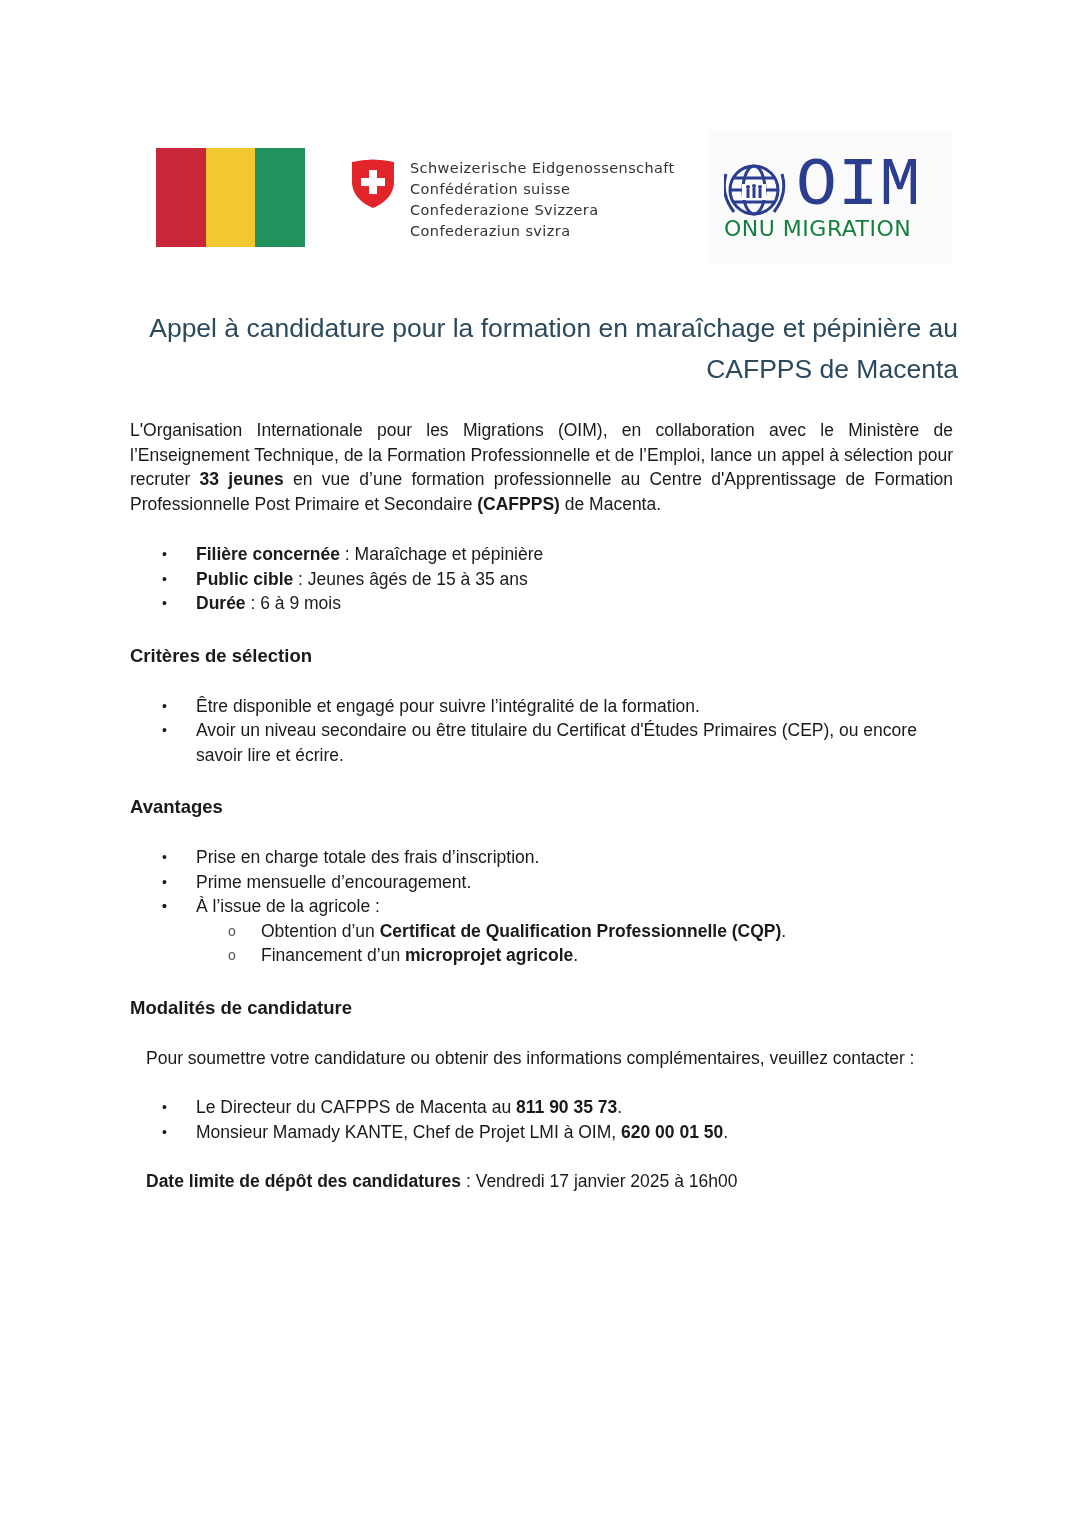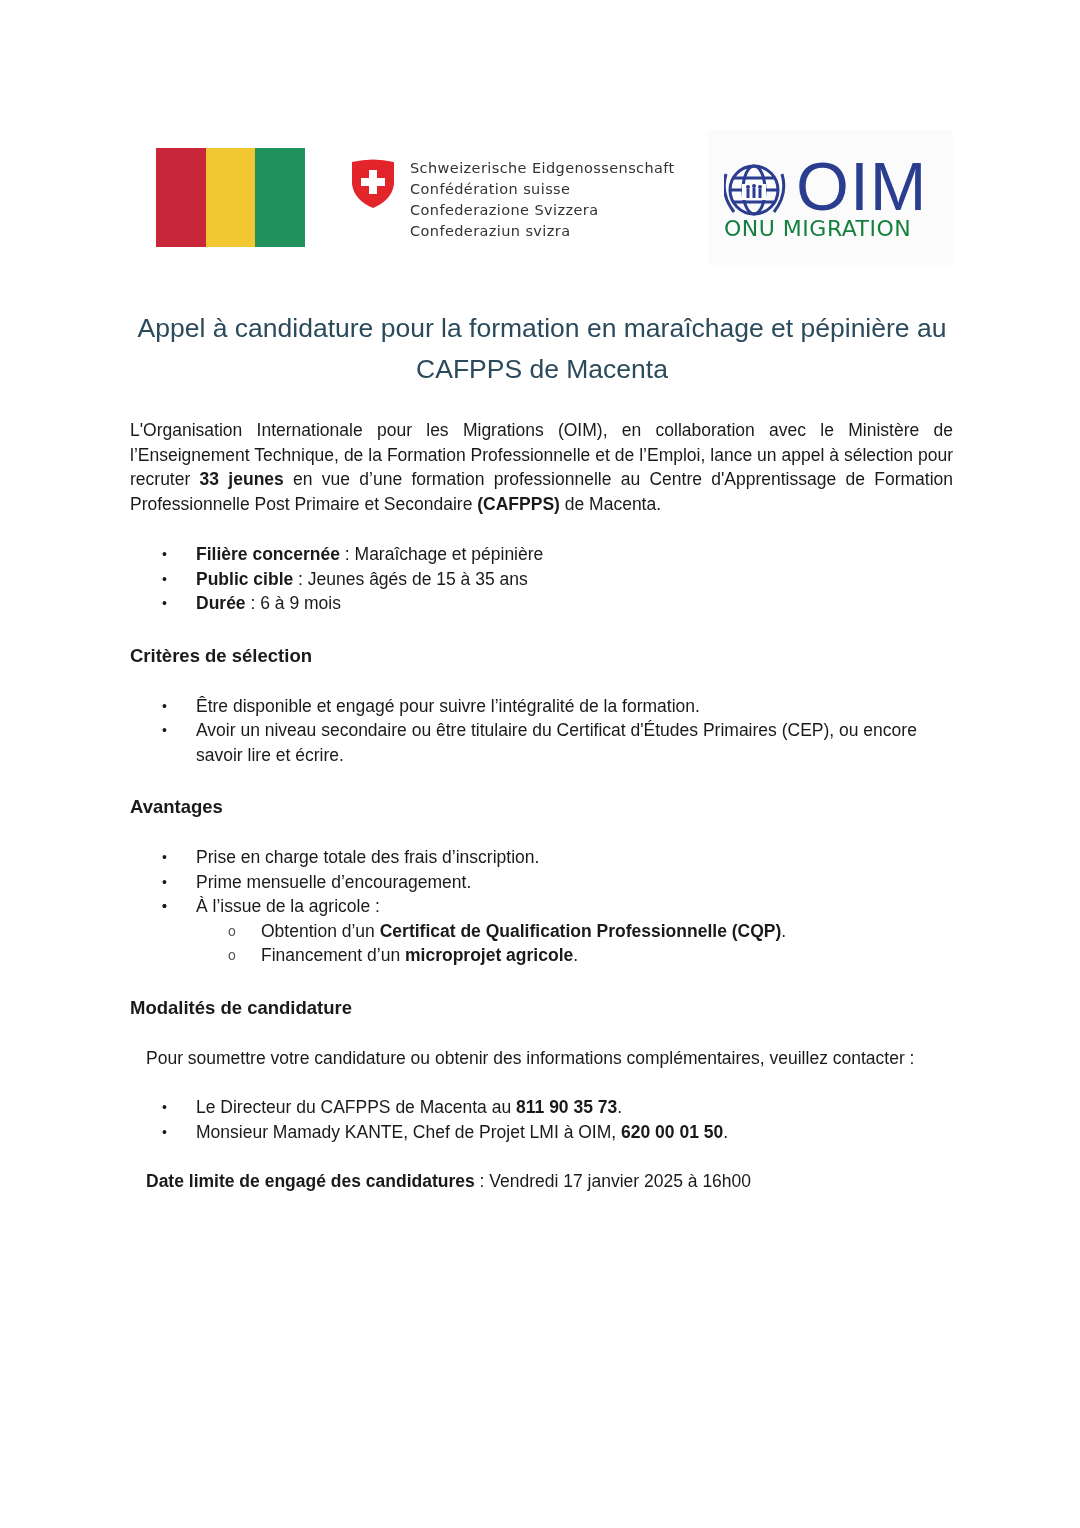--- a/index.html
+++ b/index.html
@@ -9,25 +9,25 @@
   .flag { position: absolute; left: 156px; top: 148px; width: 149px; height: 99px; display: flex; }
   .flag span { flex: 1; display: block; }
   .swiss { position: absolute; left: 350px; top: 158px; }
   .swiss-shield { position: absolute; left: 0; top: 0; width: 46px; height: 52px; }
   .swiss-text { position: absolute; left: 60px; top: 0; width: 300px;
                 font-family: "DejaVu Sans", sans-serif; font-size: 14.5px; line-height: 21px;
                 color: #333; letter-spacing: 0.4px; white-space: nowrap; }
   .oim { position: absolute; left: 708px; top: 130px; width: 245px; height: 135px; background: #fbfbfc; }
   .oim-emblem { position: absolute; left: 16px; top: 30px; width: 64px; height: 64px; }
   .oim-word { position: absolute; left: 88px; top: 18px; font-size: 68px; font-weight: 400; color: #2b3d8f;
-              letter-spacing: 1px; line-height: 76px; font-family: Liberation Sans, sans-serif; text-align: center; }
+              letter-spacing: 1px; line-height: 76px; font-family: Liberation Mono, monospace; text-align: center; }
   .oim-sub { position: absolute; left: 16px; top: 86px; font-size: 22px; color: #15803d; letter-spacing: 0.5px;
              font-family: "DejaVu Sans", sans-serif; white-space: nowrap; }
 
-  .title { position: absolute; left: 112px; top: 308px; width: 860px; text-align: center;
+  .title { position: absolute; left: 98px; top: 308px; width: 860px; text-align: right;
            font-size: 26.5px; line-height: 41px; color: #2b4a5c; font-weight: 400; }
 
   .content { position: absolute; left: 130px; top: 418px; width: 823px; font-size: 17.5px; line-height: 24.5px; }
   .intro { text-align: justify; margin: 0; }
   h2 { font-size: 18.5px; font-weight: 700; margin: 0; line-height: 24px; color: #1a1a1a; }
   ul { list-style: none; margin: 0; padding: 0; }
   li { position: relative; padding-left: 66px; }
   li .bullet { position: absolute; left: 32px; top: 0; font-size: 14px; }
   ul.sub li { padding-left: 131px; }
   ul.sub li .bullet { left: 98px; font-size: 14px; color: #555; }
@@ -116,14 +116,14 @@
     <li><span class="bullet">o</span><span>Financement d’un </span><b>microprojet agricole</b><span>.</span></li>
   </ul>
 
   <h2 style="margin-top:28px">Modalités de candidature</h2>
   <p class="p" style="margin-top:26px">Pour soumettre votre candidature ou obtenir des informations complémentaires, veuillez contacter :</p>
   <ul style="margin-top:25px">
     <li><span class="bullet">•</span><span>Le Directeur du CAFPPS de Macenta au </span><b>811 90 35 73</b><span>.</span></li>
     <li><span class="bullet">•</span><span>Monsieur Mamady KANTE, Chef de Projet LMI à OIM, </span><b>620 00 01 50</b><span>.</span></li>
   </ul>
 
-  <p class="p" style="margin-top:25px"><b>Date limite de engagé des candidatures</b><span> : </span><span>Vendredi 17 janvier 2025 à 16h00</span></p>
+  <p class="p" style="margin-top:25px"><b>Date limite de dépôt des candidatures</b><span> : </span><span>Vendredi 17 janvier 2025 à 16h00</span></p>
 </div>
 
 </body></html>

